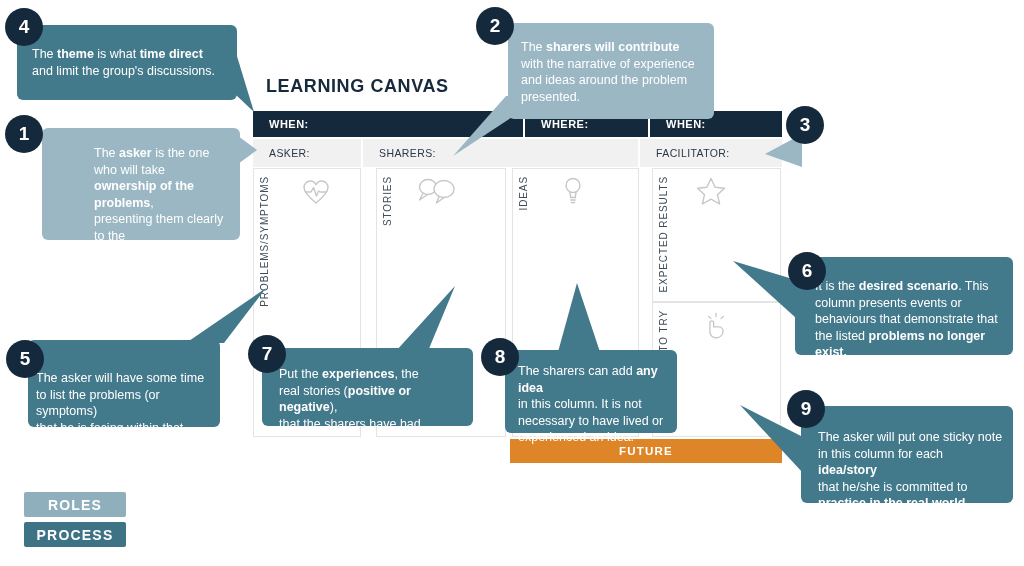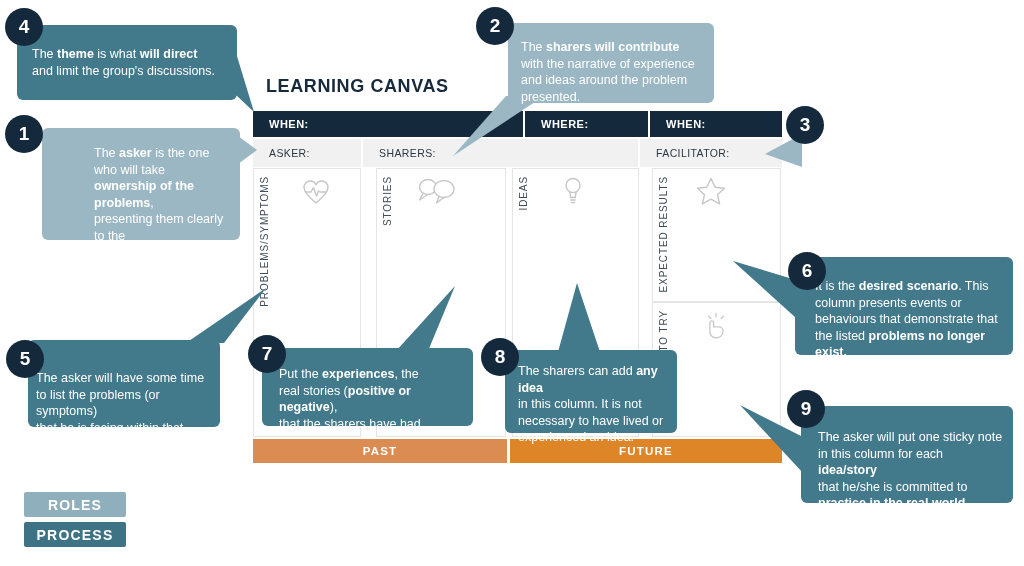--- a/index.html
+++ b/index.html
@@ -106,51 +106,48 @@
     </svg>
   </div>
   <div class="body-cell" style="left:652px;top:302px;width:129px;height:135px;">
     <span class="vlabel">TO TRY</span>
     <svg class="icon cell-icon" style="left:48px;" width="30" height="32" viewBox="0 0 32 32">
       <path d="M16 6 V2.5 M10.5 8 L8 5.5 M21.5 8 L24 5.5"></path>
       <path d="M14.5 28.5 c-3-1-5-3.5-5-7 V12.5 a2 2 0 0 1 4 0 v4.5 h5.5 a4.5 4.5 0 0 1 4.5 4.5 c0 4-3 7-7 7 z"></path>
     </svg>
   </div>
 
-  <div class="tl-bar" style="left:253px;width:254px;background:#DB8C52;">
-    <span>PAST</span>
-  </div>
   <div class="tl-bar" style="left:510px;width:272px;background:#DE8527;">
     <span>FUTURE</span>
   </div>
 
   <svg class="pointers" width="1024" height="566" viewBox="0 0 1024 566">
     <polygon class="fill-dark" points="236,53 254,112 236,95"></polygon>
     <polygon class="fill-light" points="238,136 257,150 238,164"></polygon>
     <polygon class="fill-light" points="506,96 544,96 453,156"></polygon>
     <polygon class="fill-light" points="802,134 765,154 802,167"></polygon>
     <polygon class="fill-dark" points="186,343 266,288 224,343"></polygon>
     <polygon class="fill-dark" points="796,280 733,261 796,318"></polygon>
     <polygon class="fill-dark" points="396,351 455,286 428,351"></polygon>
     <polygon class="fill-dark" points="558,352 577,283 600,352"></polygon>
     <polygon class="fill-dark" points="803,437 740,405 803,473"></polygon>
   </svg>
 
   <div class="callout co-dark" style="left:17px;top:25px;width:220px;height:75px;padding:21px 14px 0 15px;">
-    <div class="txt"><span>The </span><b>theme</b><span> is what </span><b>will direct</b><span>
+    <div class="txt"><span>The </span><b>theme</b><span> is what </span><b>time direct</b><span>
 and limit the group's discussions.</span></div>
   </div>
   <div class="callout co-light" style="left:42px;top:128px;width:198px;height:112px;padding:17px 10px 0 52px;">
     <div class="txt"><span>The </span><b>asker</b><span> is the one who will take
 </span><b>ownership of the problems</b><span>,
 presenting them clearly to the
 participants and seeking ideas
 to begine an action.</span></div>
   </div>
-  <div class="callout co-light" style="left:508px;top:23px;width:206px;height:80px;padding:16px 10px 0 13px;">
+  <div class="callout co-light" style="left:508px;top:23px;width:206px;height:96px;padding:16px 10px 0 13px;">
     <div class="txt"><span>The </span><b>sharers will contribute</b><span>
 with the narrative of experience
 and ideas around the problem
 presented.</span></div>
   </div>
   <div class="callout co-dark" style="left:28px;top:340px;width:192px;height:87px;padding:30px 6px 0 8px;">
     <div class="txt"><span>The asker will have some time
 to list the problems (or symptoms)
 that he is facing within that theme.</span></div>
   </div>

